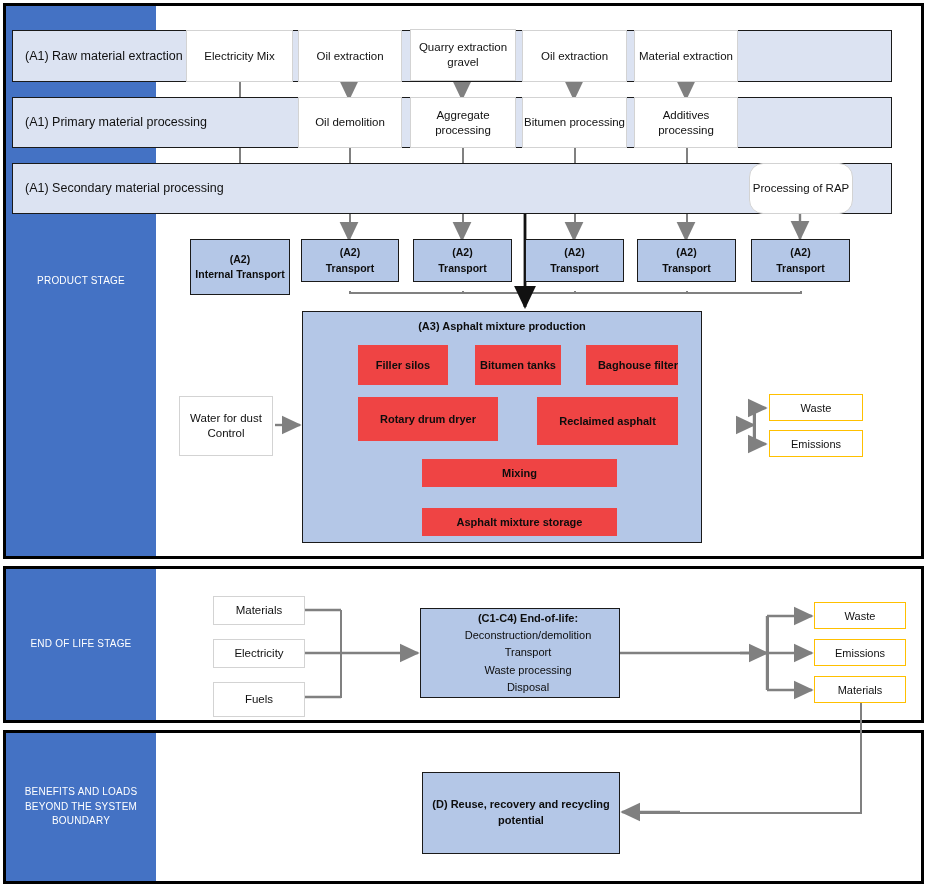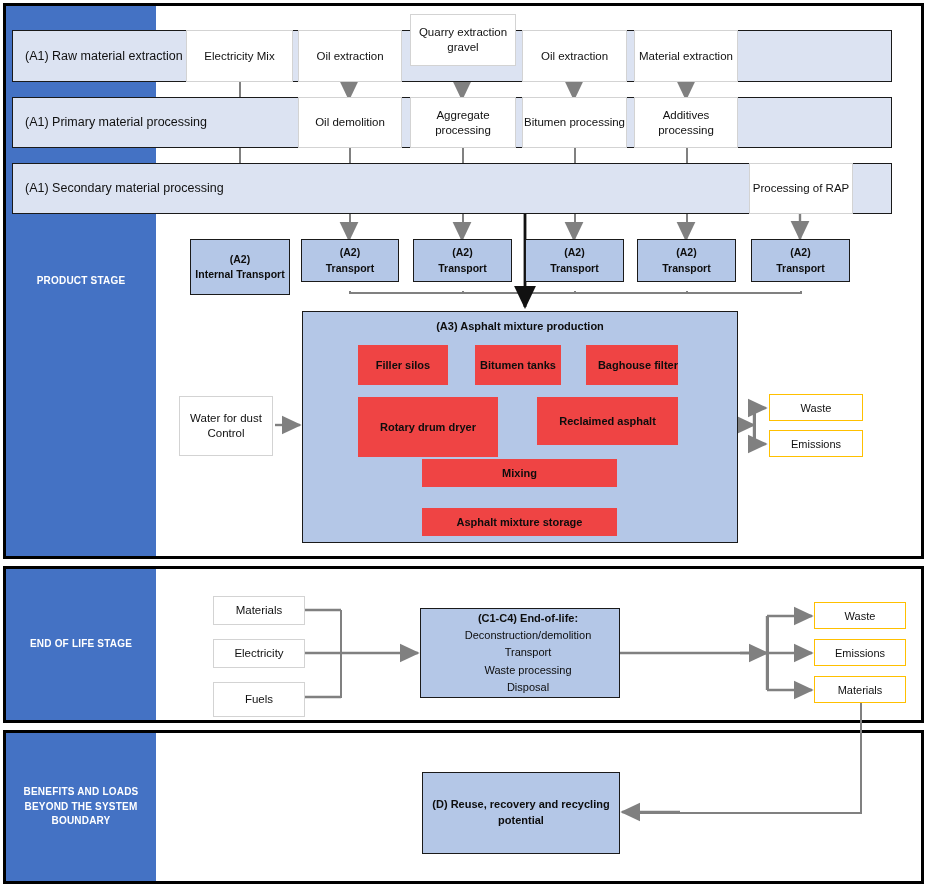--- a/index.html
+++ b/index.html
@@ -4,21 +4,21 @@
 <style>
   html,body{margin:0;padding:0;background:#ffffff;}
   body{font-family:"Liberation Sans", sans-serif;}
   #canvas{position:relative;width:927px;height:887px;background:#ffffff;overflow:hidden;}
 
   
   .section-frame{position:absolute;border:3px solid #000000;box-sizing:border-box;background:#ffffff;}
 
   
   .stage-band{position:absolute;background:#4472C4;box-sizing:border-box;display:flex;align-items:center;justify-content:center;text-align:center;}
-  .stage-band span{color:#ffffff;font-size:10px;font-weight:bold;letter-spacing:.2px;line-height:1.45;}
+  .stage-band span{color:#ffffff;font-size:10px;font-weight:normal;letter-spacing:.2px;line-height:1.45;}
 
   
   .a1-bar{position:absolute;background:#DCE3F2;border:1.5px solid #1a1a1a;box-sizing:border-box;display:flex;align-items:center;}
   .a1-bar span{font-size:12.5px;color:#111111;padding-left:12px;line-height:1.35;}
 
   
   .wbox{position:absolute;background:#ffffff;border:1.4px solid #d3d3d3;box-sizing:border-box;
         display:flex;align-items:center;justify-content:center;text-align:center;}
   .wbox span{font-size:11.5px;color:#111111;line-height:1.3;}
 
@@ -159,21 +159,21 @@
   <div class="a1-bar" style="left:12px;top:163px;width:880px;height:51px;">
     <span>(A1) Secondary material processing</span>
   </div>
 
   <div class="wbox" style="left:186px;top:30px;width:107px;height:52px;">
     <span>Electricity Mix</span>
   </div>
   <div class="wbox" style="left:298px;top:30px;width:104px;height:52px;">
     <span>Oil extraction</span>
   </div>
-  <div class="wbox" style="left:410px;top:14px;width:106px;height:52px;">
+  <div class="wbox" style="left:410px;top:29px;width:106px;height:52px;">
     <span>Quarry extraction gravel</span>
   </div>
   <div class="wbox" style="left:522px;top:30px;width:105px;height:52px;">
     <span>Oil extraction</span>
   </div>
   <div class="wbox" style="left:634px;top:30px;width:104px;height:52px;">
     <span>Material extraction</span>
   </div>
 
   <div class="wbox" style="left:298px;top:97px;width:104px;height:51px;">
@@ -182,21 +182,21 @@
   <div class="wbox" style="left:410px;top:97px;width:106px;height:51px;">
     <span>Aggregate processing</span>
   </div>
   <div class="wbox" style="left:522px;top:97px;width:105px;height:51px;">
     <span>Bitumen processing</span>
   </div>
   <div class="wbox" style="left:634px;top:97px;width:104px;height:51px;">
     <span>Additives processing</span>
   </div>
 
-  <div class="wbox" style="left:749px;top:163px;width:104px;height:51px;">
+  <div class="wbox" style="left:749px;top:163px;width:104px;height:51px;border-radius:14px;">
     <span>Processing of RAP</span>
   </div>
 
   <div class="a2box" style="left:190px;top:239px;width:100px;height:56px;">
     <span>(A2)</span>
     <span>Internal Transport</span>
   </div>
   <div class="a2box" style="left:301px;top:239px;width:98px;height:43px;">
     <span>(A2)</span>
     <span>Transport</span>
@@ -211,33 +211,33 @@
   </div>
   <div class="a2box" style="left:637px;top:239px;width:99px;height:43px;">
     <span>(A2)</span>
     <span>Transport</span>
   </div>
   <div class="a2box" style="left:751px;top:239px;width:99px;height:43px;">
     <span>(A2)</span>
     <span>Transport</span>
   </div>
 
-  <div class="a3-container" style="left:302px;top:311px;width:436px;height:232px;">
+  <div class="a3-container" style="left:302px;top:311px;width:400px;height:232px;">
     <div class="a3-title" style="top:8px;">(A3) Asphalt mixture production</div>
   </div>
   <div class="inbox" style="left:358px;top:345px;width:90px;height:40px;">
     <span>Filler silos</span>
   </div>
   <div class="inbox" style="left:475px;top:345px;width:86px;height:40px;">
     <span>Bitumen tanks</span>
   </div>
   <div class="inbox" style="left:586px;top:345px;width:92px;height:40px;justify-content:flex-end;">
     <span>Baghouse filter</span>
   </div>
-  <div class="inbox" style="left:358px;top:397px;width:140px;height:60px;">
+  <div class="inbox" style="left:358px;top:397px;width:140px;height:44px;">
     <span>Rotary drum dryer</span>
   </div>
   <div class="inbox" style="left:537px;top:397px;width:141px;height:48px;">
     <span>Reclaimed asphalt</span>
   </div>
   <div class="inbox" style="left:422px;top:459px;width:195px;height:28px;">
     <span>Mixing</span>
   </div>
   <div class="inbox" style="left:422px;top:508px;width:195px;height:28px;">
     <span>Asphalt mixture storage</span>

